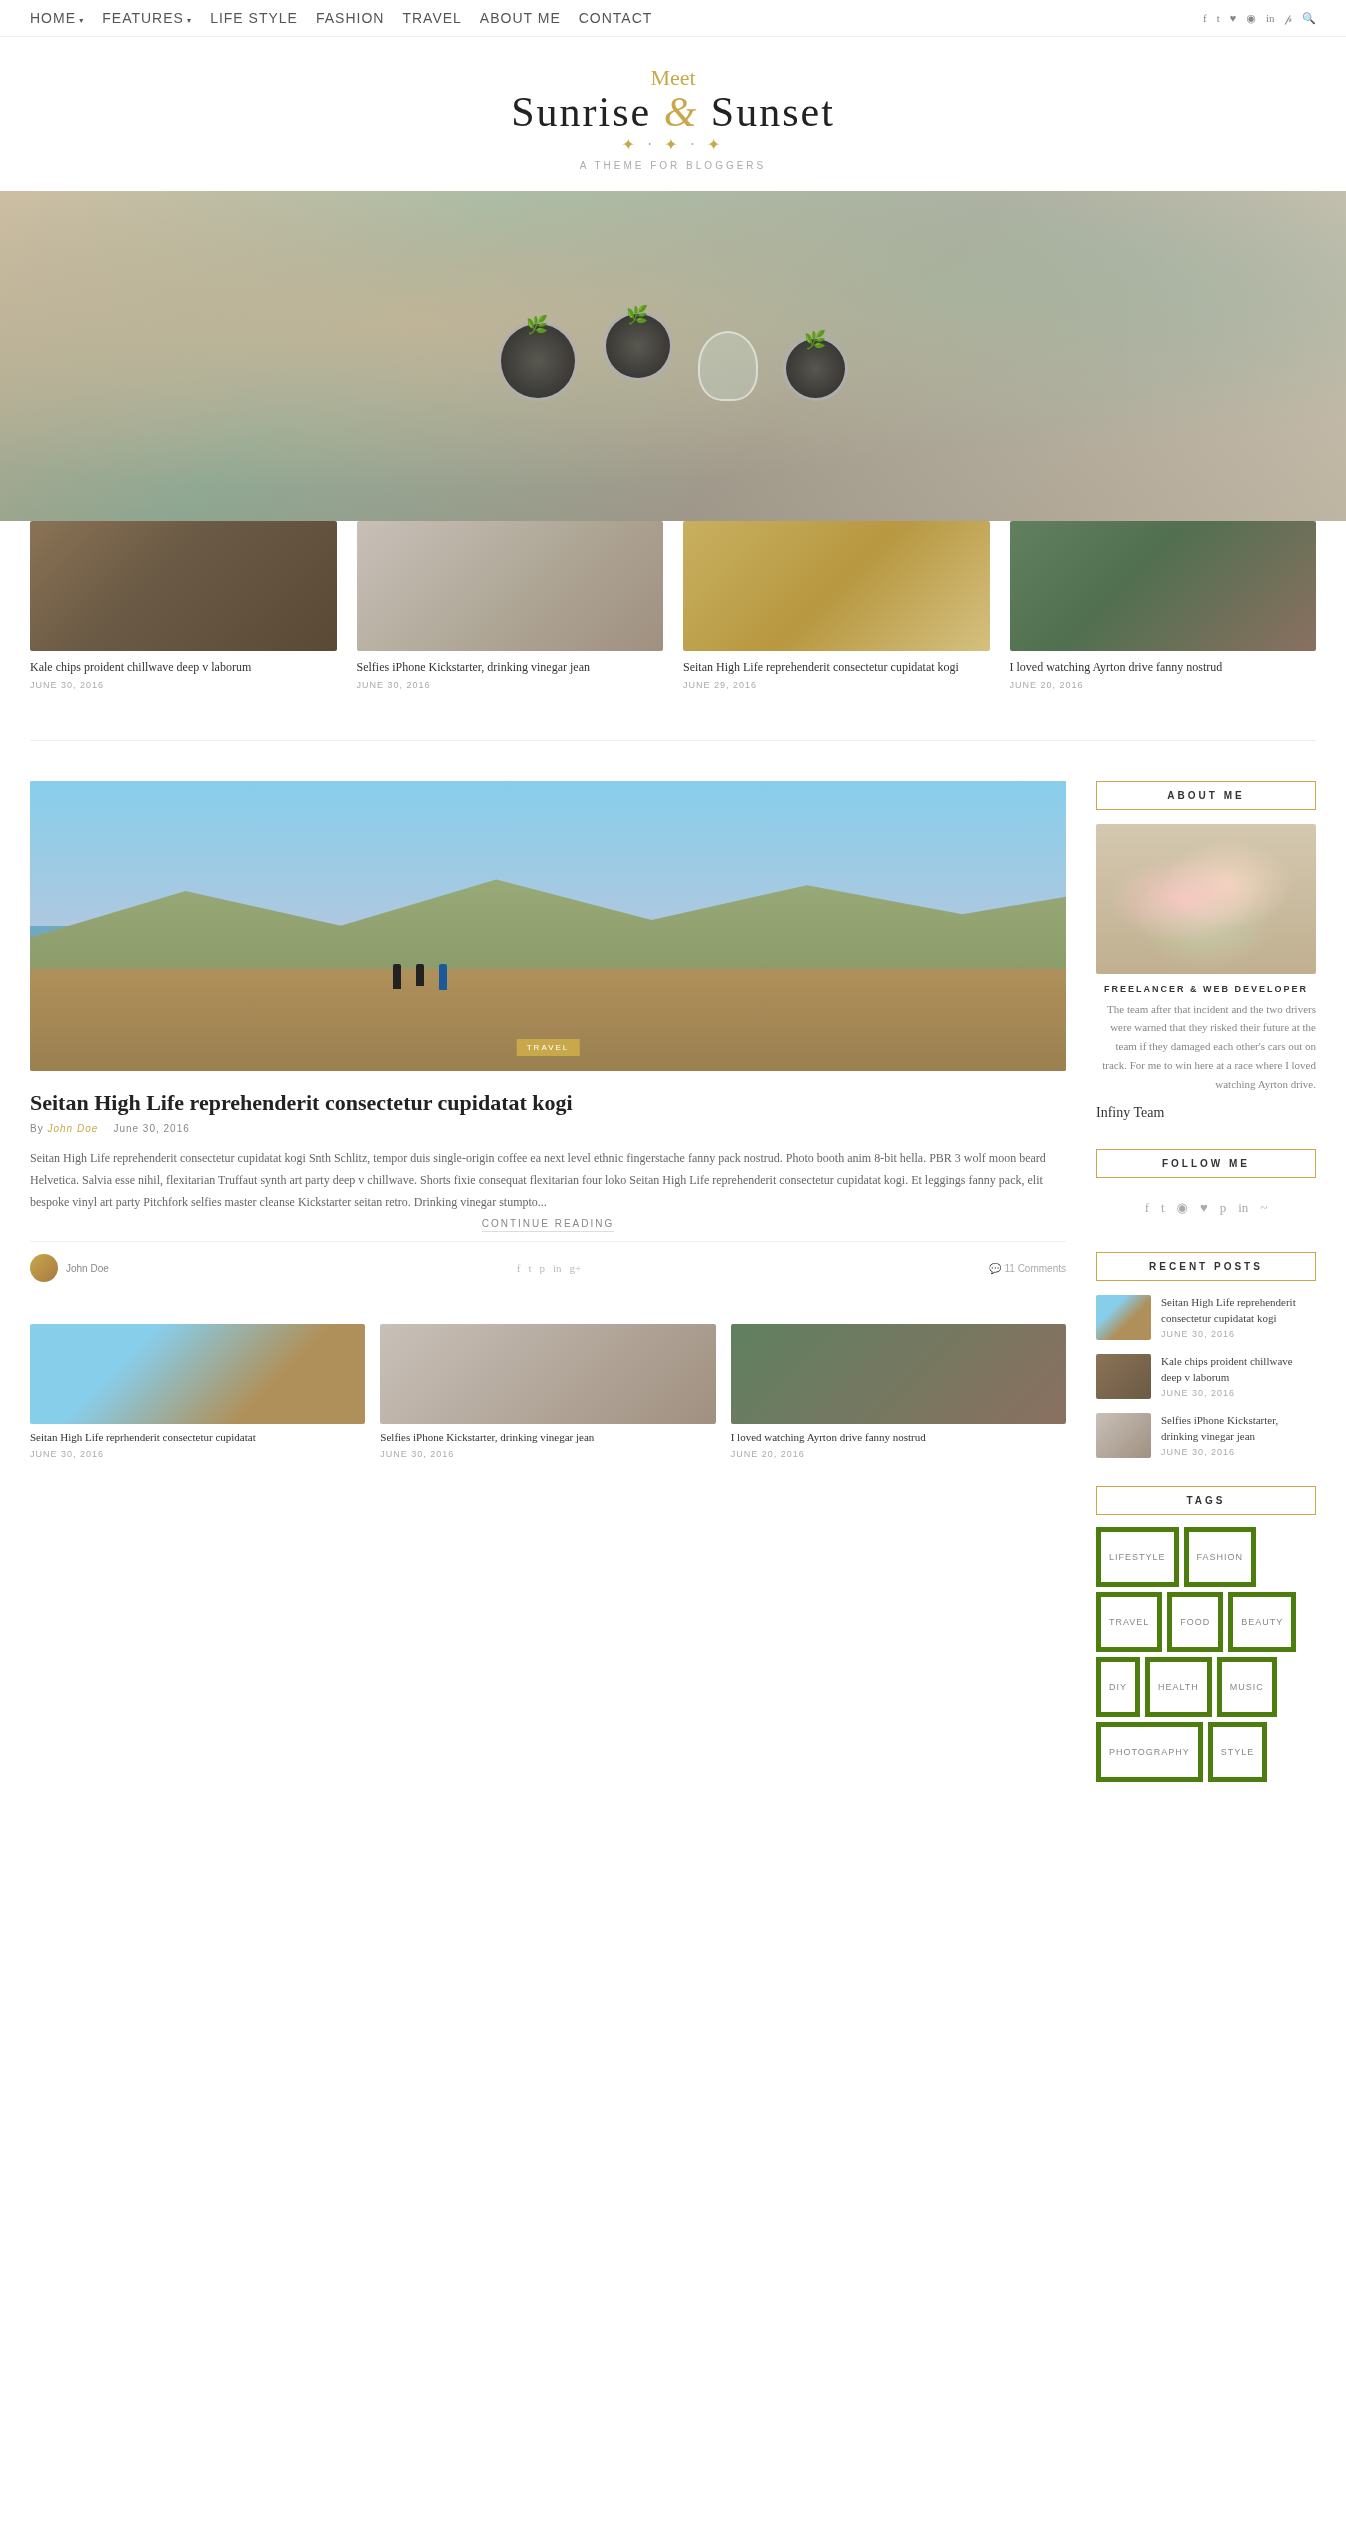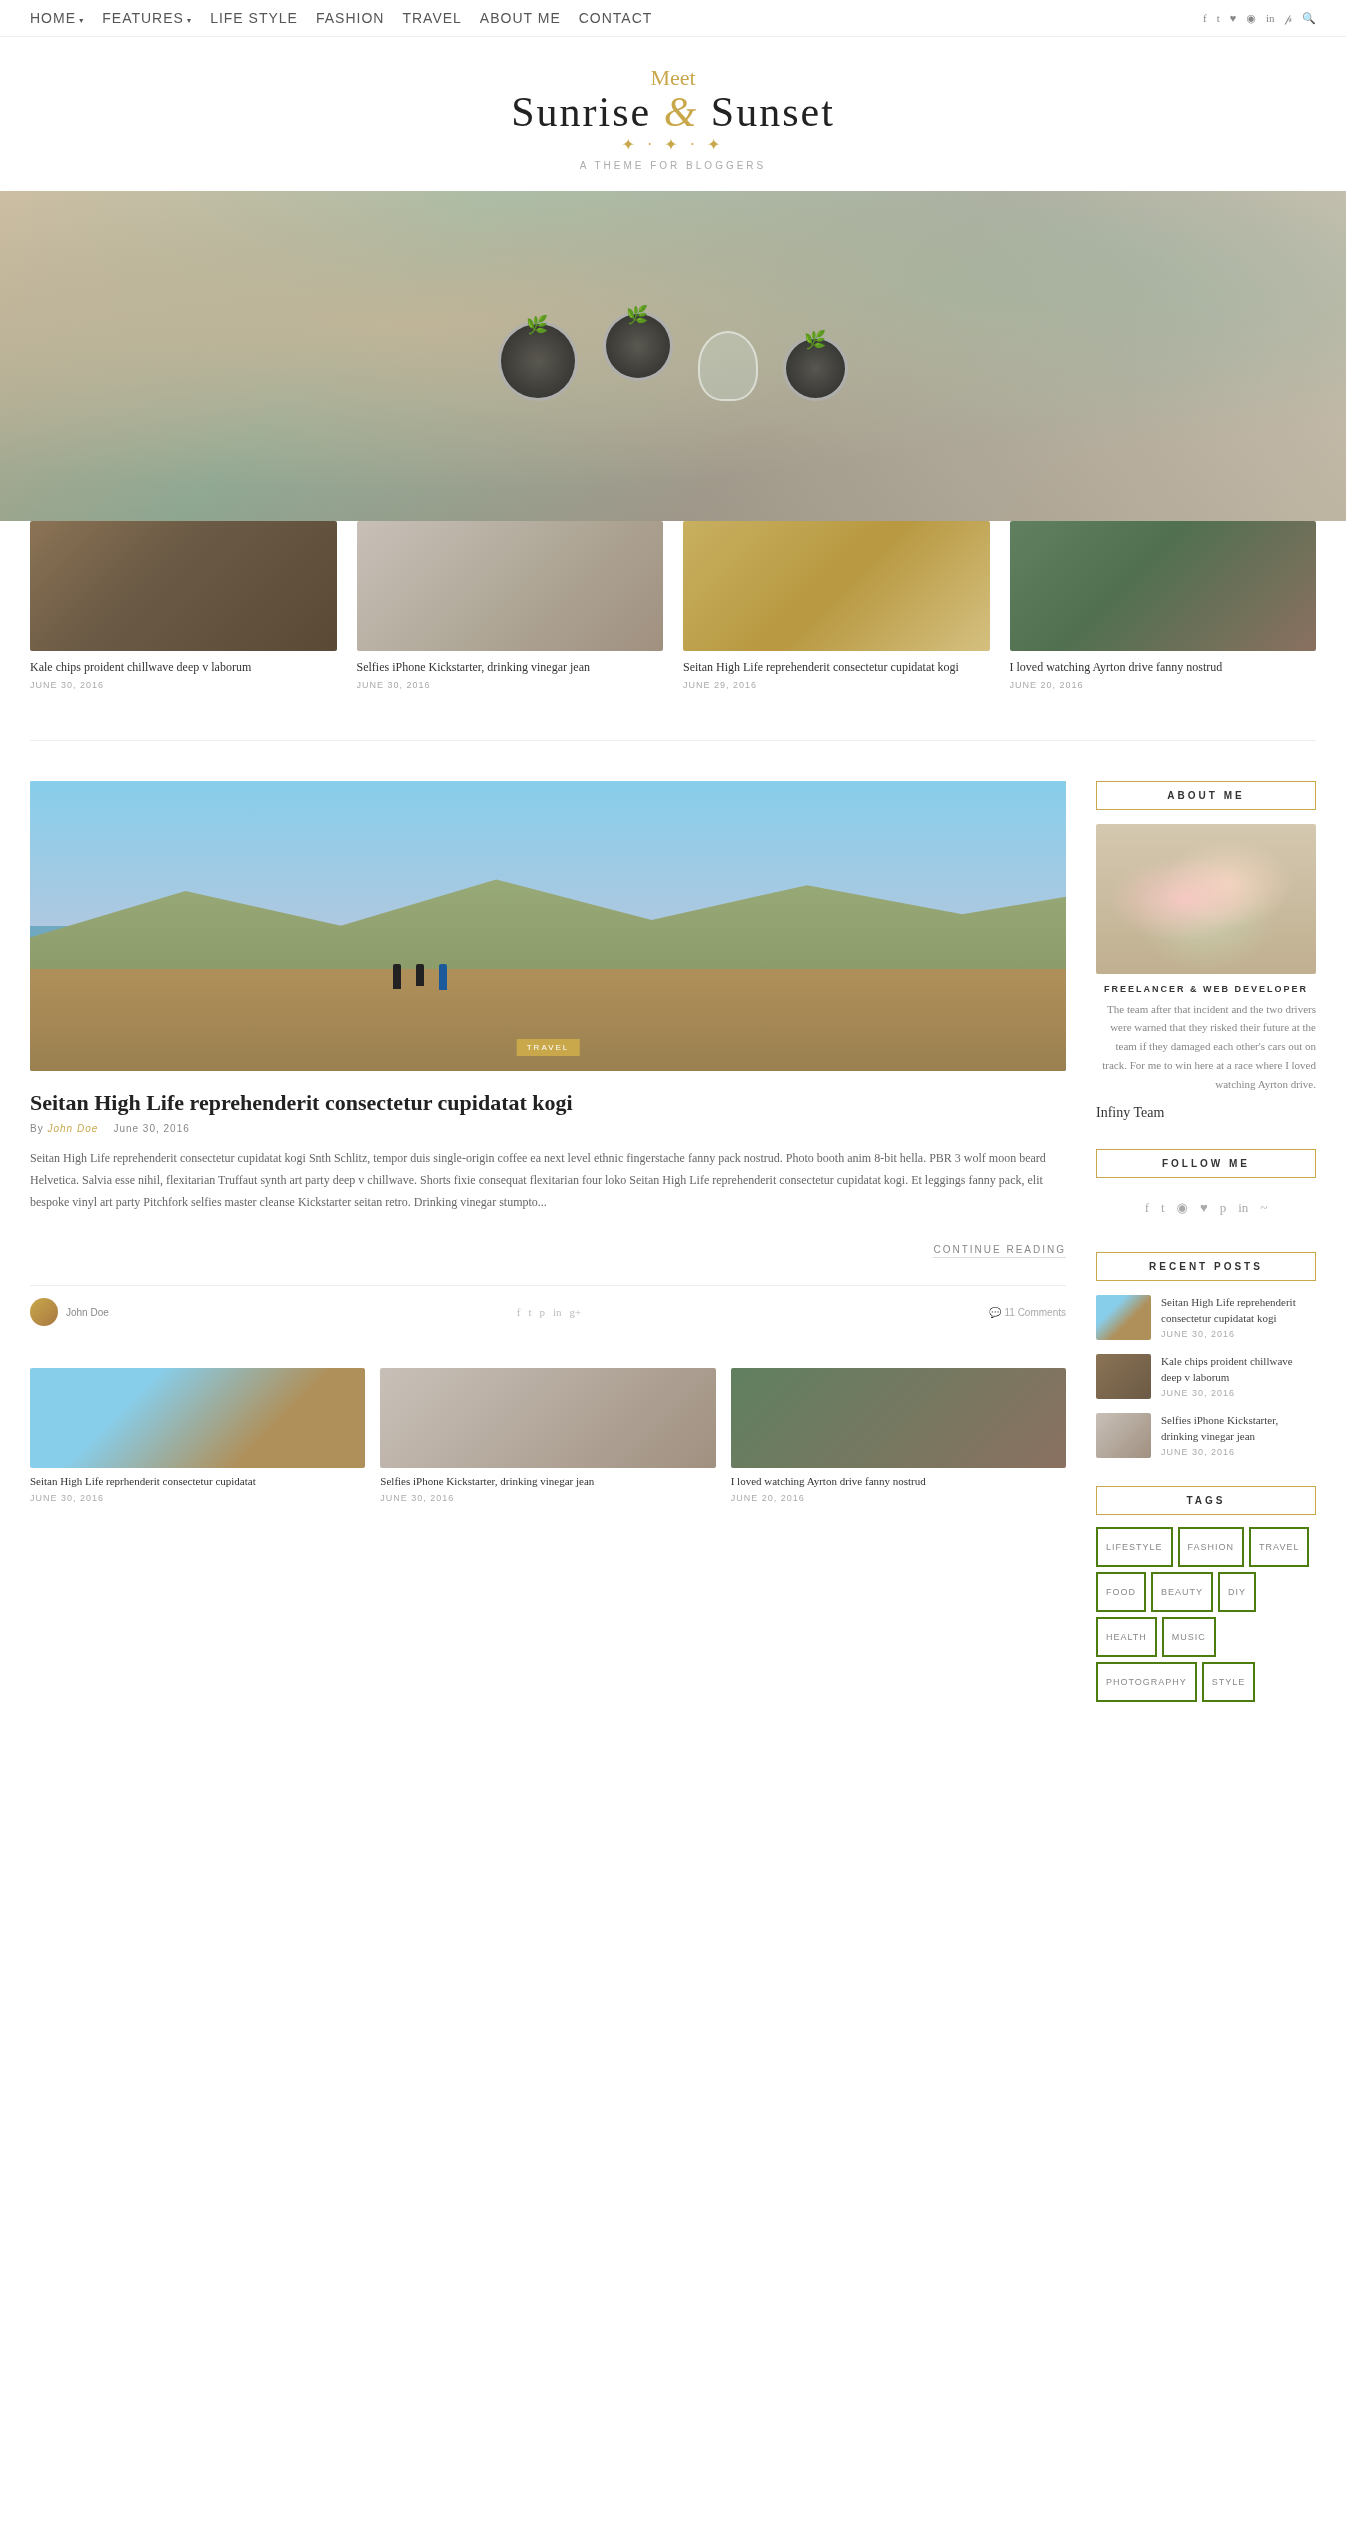--- a/index.html
+++ b/index.html
@@ -58,21 +58,21 @@
     .featured-sky { position: absolute; top: 0; left: 0; right: 0; height: 50%; background: linear-gradient(180deg, #87CEEB 0%, #aec8e0 100%); }
     .featured-mountains { position: absolute; bottom: 30%; left: 0; right: 0; height: 40%; background: linear-gradient(180deg, #9aab7a 0%, #8a9a68 100%); clip-path: polygon(0 60%, 15% 20%, 30% 50%, 45% 10%, 60% 45%, 75% 15%, 90% 40%, 100% 25%, 100% 100%, 0 100%); }
     .featured-ground { position: absolute; bottom: 0; left: 0; right: 0; height: 35%; background: linear-gradient(180deg, #b0905a 0%, #9a8050 100%); }
     .featured-figures { position: absolute; bottom: 28%; left: 35%; display: flex; gap: 15px; }
     .figure { width: 8px; height: 25px; background: #222; border-radius: 2px 2px 0 0; }
     .post-tag { position: absolute; bottom: 15px; left: 50%; transform: translateX(-50%); background: #c9a84c; color: #fff; font-size: 8px; font-family: Arial, sans-serif; letter-spacing: 2px; text-transform: uppercase; padding: 4px 10px; }
     .post-title { font-family: Georgia, serif; font-size: 22px; color: #222; margin-top: 18px; line-height: 1.3; }
     .post-meta { font-family: Arial, sans-serif; font-size: 10px; color: #aaa; margin-top: 6px; letter-spacing: 1px; }
     .post-meta span { color: #888; }
     .post-body { font-family: Georgia, serif; font-size: 12px; color: #666; line-height: 1.8; margin-top: 14px; }
-    .continue-reading { text-align: right; margin: 28px 0; }
+    .continue-reading { text-align: center; margin: 2px 0; }
     .continue-reading a { font-family: Arial, sans-serif; font-size: 10px; letter-spacing: 2px; text-transform: uppercase; color: #888; text-decoration: none; border-bottom: 1px solid #ddd; padding-bottom: 2px; }
 
     
     .post-footer { display: flex; align-items: center; justify-content: space-between; padding: 12px 0; border-top: 1px solid #eee; margin-top: 10px; }
     .post-author { display: flex; align-items: center; gap: 8px; }
     .author-avatar { width: 28px; height: 28px; border-radius: 50%; background: linear-gradient(135deg, #c9a84c, #a87840); }
     .author-name { font-family: Arial, sans-serif; font-size: 10px; color: #888; }
     .share-icons { display: flex; gap: 8px; align-items: center; }
     .share-icon { font-size: 11px; color: #bbb; cursor: pointer; }
     .comments-count { font-family: Arial, sans-serif; font-size: 10px; color: #aaa; }
@@ -109,21 +109,21 @@
     .recent-thumb { width: 55px; height: 45px; flex-shrink: 0; border-radius: 2px; }
     .recent-thumb-1 { background: linear-gradient(135deg, #87CEEB 30%, #b0905a 60%); }
     .recent-thumb-2 { background: linear-gradient(135deg, #8b7355 0%, #6b5a45 100%); }
     .recent-thumb-3 { background: linear-gradient(135deg, #c8c0b8 0%, #a09080 100%); }
     .recent-info { }
     .recent-title { font-family: Georgia, serif; font-size: 11px; color: #444; line-height: 1.4; }
     .recent-date { font-family: Arial, sans-serif; font-size: 9px; color: #aaa; text-transform: uppercase; letter-spacing: 1px; margin-top: 3px; }
 
     .tags-widget .widget-title { margin-bottom: 12px; }
     .tags-list { display: flex; flex-wrap: wrap; gap: 5px; }
-    .tag { font-family: Arial, sans-serif; font-size: 9px; color: #888; border: 2px solid #4d7c0f; padding: 13px 8px; text-transform: uppercase; letter-spacing: 1px; cursor: pointer; }
+    .tag { font-family: Arial, sans-serif; font-size: 9px; color: #888; border: 5px solid #4d7c0f; padding: 20px 8px; text-transform: uppercase; letter-spacing: 1px; cursor: pointer; }
 
     
     .img-placeholder { display: flex; align-items: center; justify-content: center; font-size: 24px; color: rgba(255,255,255,0.5); }
 
     .divider { border: none; border-top: 1px solid #eee; margin: 20px 30px; }
   </style>
 </head>
 <body>
 
 <nav class="top-nav">

